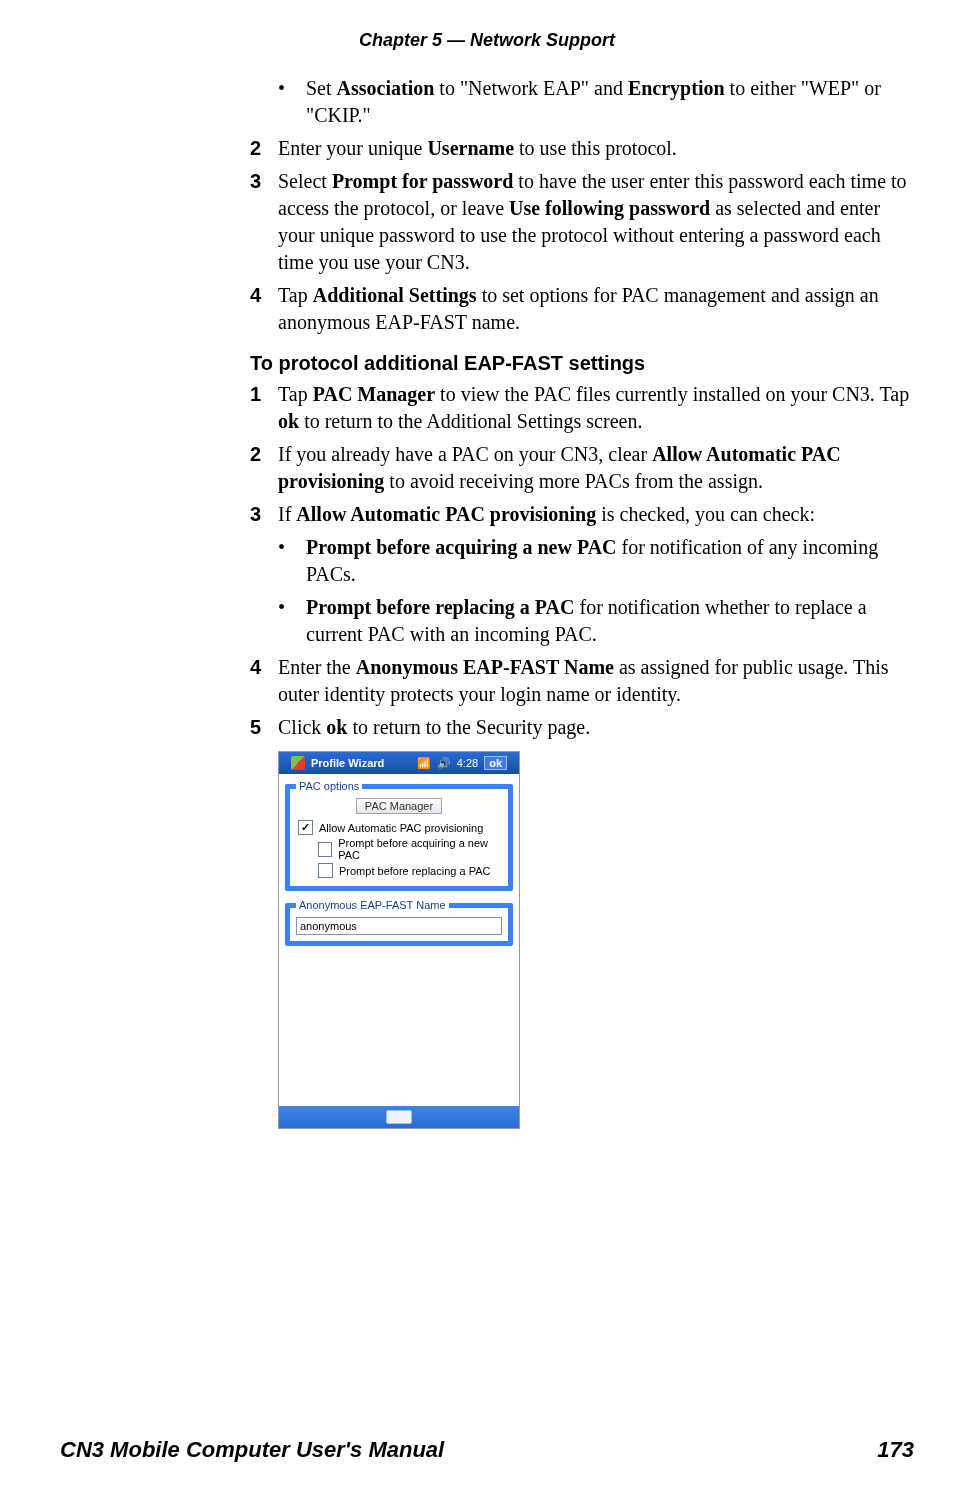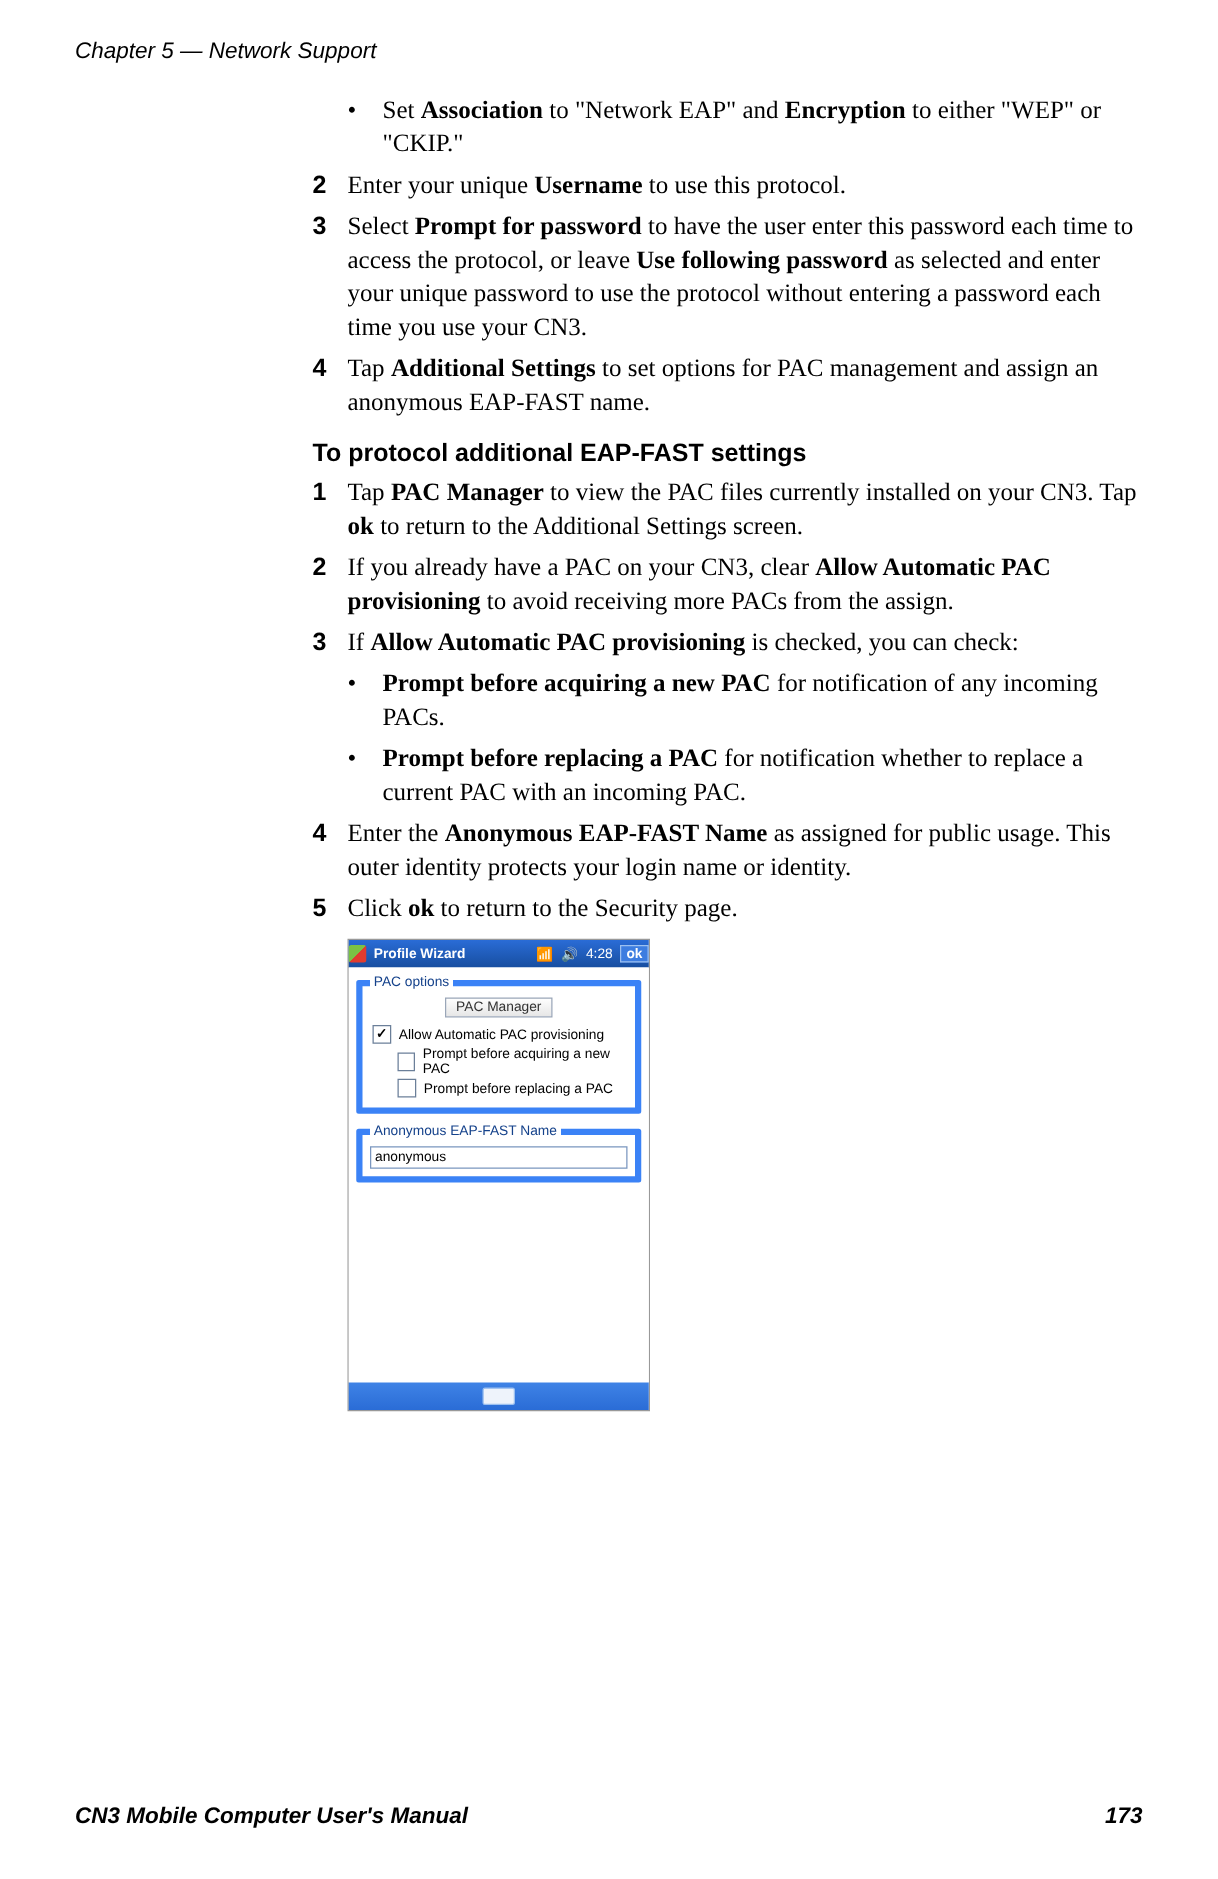--- a/index.html
+++ b/index.html
@@ -1,30 +1,30 @@
 <!DOCTYPE html>
 <html><head>
 <meta charset="utf-8">
 <style>
   html,body{margin:0;padding:0;background:#fff;font-family:Georgia,'Times New Roman',serif;color:#000}
   .page{width:974px;height:1503px;position:relative;box-sizing:border-box;padding:30px 60px 40px 60px}
-  .running-head{text-align:left;font-family:Arial,Helvetica,sans-serif;font-weight:normal;font-style:italic;font-size:18px;margin-bottom:24px}
+  .running-head{text-align:center;font-family:Arial,Helvetica,sans-serif;font-weight:bold;font-style:italic;font-size:18px;margin-bottom:24px}
   .body-area{margin-left:190px}
   .list{margin:0;padding:0;list-style:none}
   .list>li{display:flex;margin:6px 0;font-size:20px;line-height:1.35}
   .marker{flex:0 0 28px;font-weight:bold;font-family:Arial,Helvetica,sans-serif}
   .marker.bullet{font-weight:normal;font-family:Georgia,serif}
   .li-body{flex:1}
   .nested{margin-left:28px}
   .bold{font-weight:bold}
   .subhead{font-family:Arial,Helvetica,sans-serif;font-weight:bold;font-size:20px;margin:16px 0 6px 0}
-  .footer{position:absolute;bottom:40px;left:60px;right:60px;display:flex;justify-content:space-between;font-family:Arial,Helvetica,sans-serif;font-weight:bold;font-style:italic;font-size:18px}
+  .footer{position:absolute;bottom:40px;left:60px;right:60px;display:flex;justify-content:space-between;font-family:Arial,Helvetica,sans-serif;font-weight:bold;font-style:italic;font-size:22px}
   
   .device{margin:10px 0 0 28px;width:240px;border:1px solid #999;font-family:Tahoma,Arial,sans-serif;font-size:11px;color:#000;background:#fff}
-  .titlebar{background:linear-gradient(#2a6cd6,#174ea0);color:#fff;display:flex;align-items:center;height:22px;padding:0 0;gap:6px}
+  .titlebar{background:linear-gradient(#2a6cd6,#174ea0);color:#fff;display:flex;align-items:center;height:22px;padding:0 12px;gap:6px}
   .win-icon{width:14px;height:14px;background:linear-gradient(135deg,#7cc244 0 50%,#e13c2f 0 100%);border-radius:2px}
   .tb-title{flex:1;font-weight:bold}
   .tb-ico{display:inline-block}
   .ok-btn{background:#3d7de0;border:1px solid #9cc0f0;color:#fff;font-weight:bold;padding:0 4px;font-size:11px;cursor:pointer}
   .client{background:#fff;padding:6px 6px 2px 6px}
   fieldset{border:5px solid #3b82f6;border-radius:2px;margin:0 0 8px 0;padding:6px 6px 6px 6px}
   legend{color:#15428b;font-size:11px;padding:0 3px}
   .pm-btn{display:block;margin:0 auto 6px auto;background:linear-gradient(#fefefe,#e6e6e6);border:1px solid #9aa6b8;color:#333;font-size:11px;padding:1px 8px;cursor:pointer}
   .chk-row{display:flex;align-items:center;gap:6px;margin:2px 0;padding-left:2px}
   .chk-row.indent{padding-left:22px}

